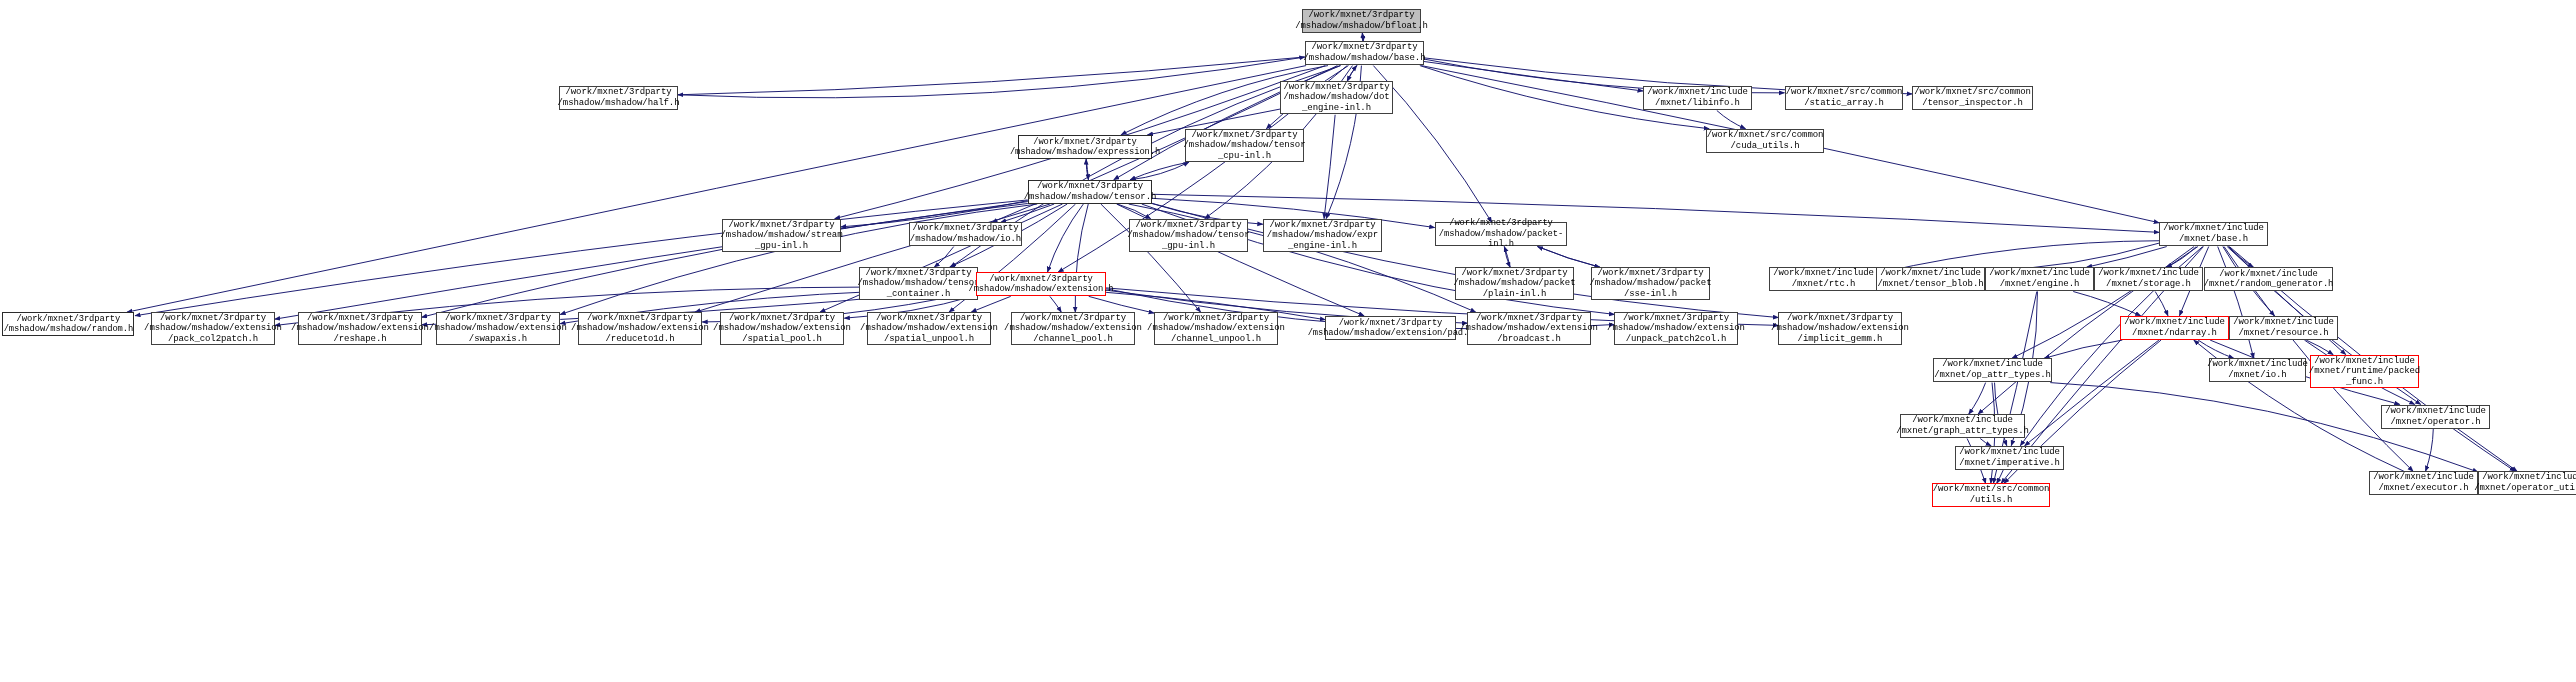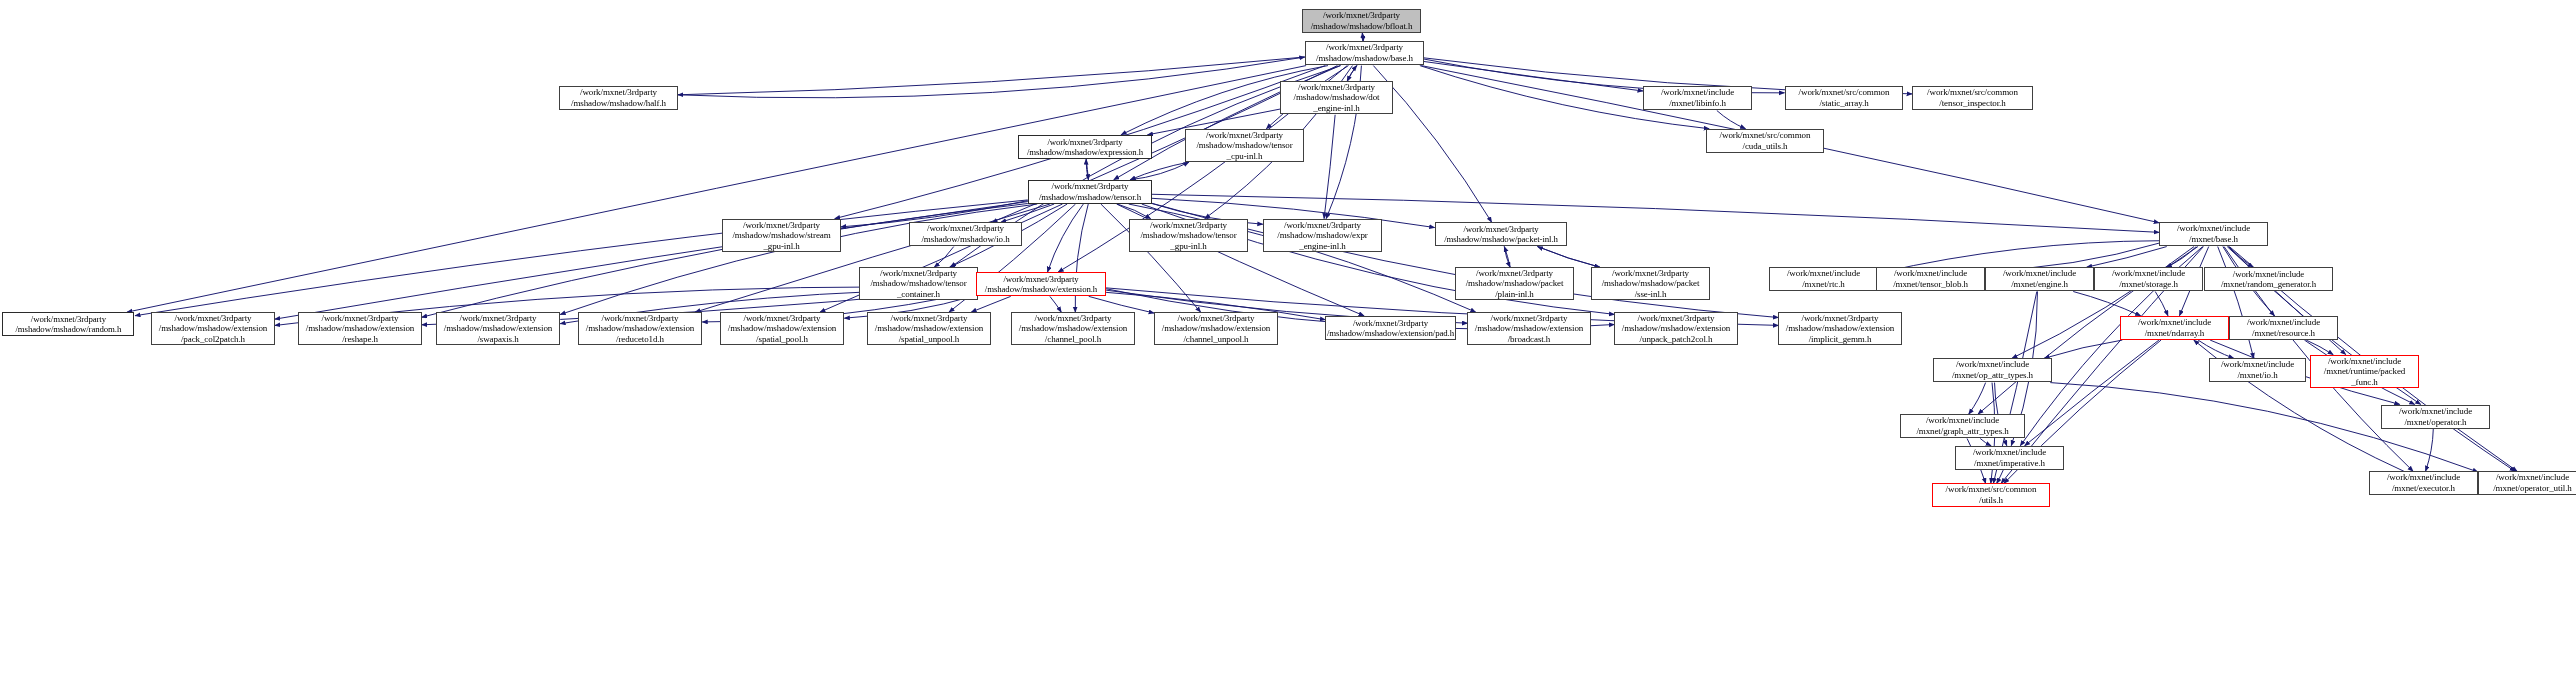--- a/index.html
+++ b/index.html
@@ -1,20 +1,20 @@
 <!DOCTYPE html>
 <html style="font-size:9.7px"><head>
 <meta charset="utf-8">
 <style>
   html,body{margin:0;padding:0;background:#ffffff;}
   #canvas{
     position:relative;
     width:2576px;height:682px;
     background:#ffffff;
-    font-family:Liberation Serif, serif;
+    font-family:Liberation Mono, monospace;
     overflow:hidden;
   }
   #edges{position:absolute;left:0;top:0;width:2576px;height:682px;}
   .node{
     position:absolute;
     box-sizing:border-box;
     border:0.6px solid #404040;
     background:#ffffff;
     color:#000000;
     display:flex;

